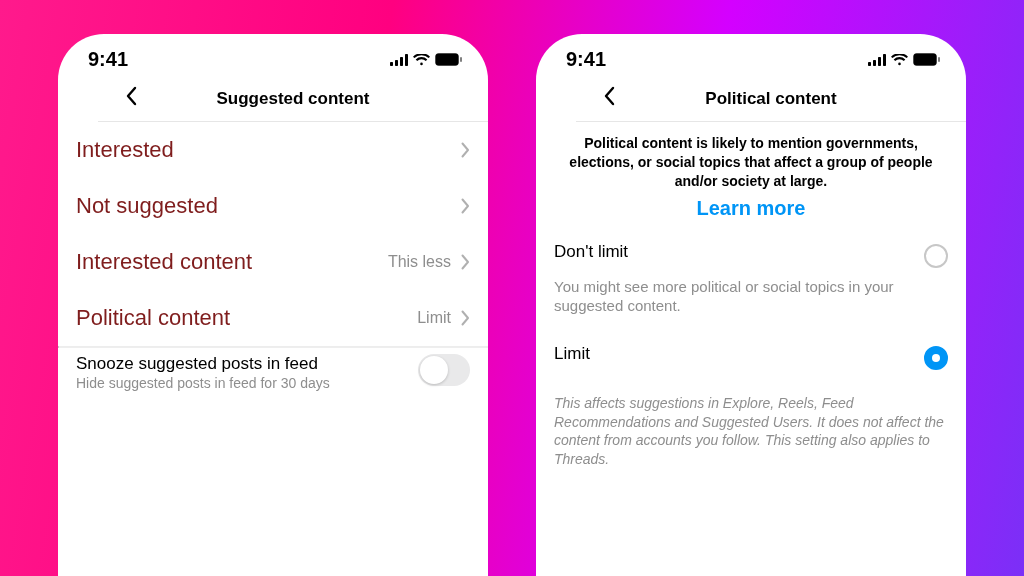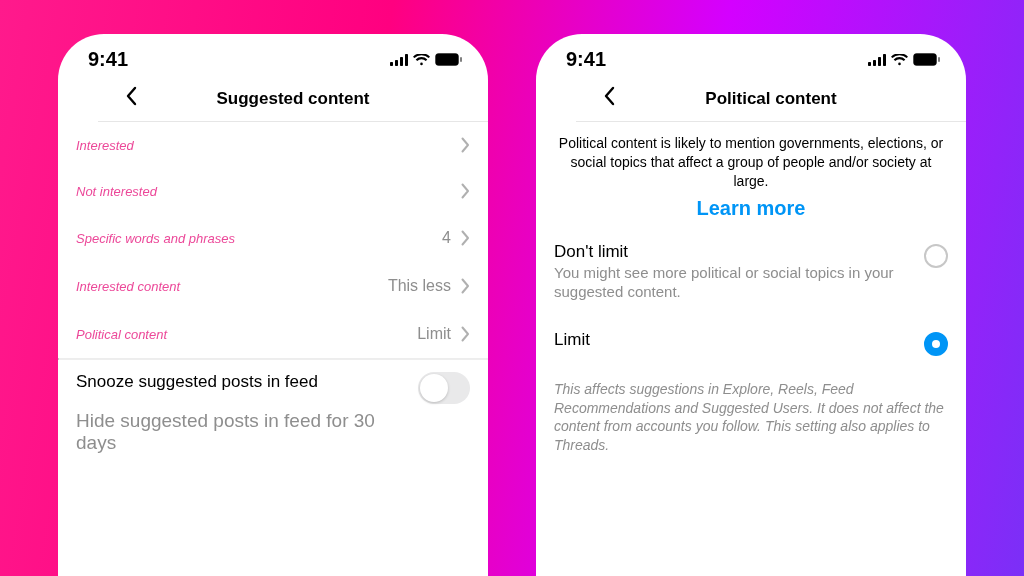--- a/index.html
+++ b/index.html
@@ -57,35 +57,35 @@
     pointer-events: none;
   }
   .list { flex: 1; overflow-y: auto; }
   .row {
     display: flex;
     align-items: center;
     justify-content: space-between;
     padding: 15px 18px;
     cursor: pointer;
   }
-  .row .label { font-size: 13px; color: #ec4899; font-weight: 400; font-style: italic; }
+  .row .label { font-size: 22px; color: #7f1d1d; font-weight: 400; }
   .row .right { display: flex; align-items: center; gap: 10px; color: #8e8e8e; font-size: 16px; }
   .chevron { color: #b0b0b0; }
   .chevron svg { display: block; }
   .sep { border-top: 1px solid #ededed; margin: 0; }
   .toggle-row {
     display: flex;
     align-items: flex-start;
     justify-content: flex-start;
-    padding: 12px 18px;
+    padding: 6px 18px;
     gap: 12px;
   }
   .toggle-row .text { flex: 1; }
   .toggle-row .label { font-size: 17px; color: #000; }
-  .toggle-row .sub { font-size: 19px; color: #8e8e8e; margin-top: 18px; }
+  .toggle-row .sub { font-size: 14px; color: #8e8e8e; margin-top: 1px; }
   .switch {
     width: 52px; height: 32px;
     background: #e9e9ea;
     border-radius: 16px;
     position: relative;
     flex-shrink: 0;
     cursor: pointer;
   }
   .switch .knob {
     width: 28px; height: 28px;
@@ -95,41 +95,41 @@
     top: 2px; left: 2px;
     box-shadow: 0 1px 3px rgba(0,0,0,0.2);
   }
   .desc-block {
     padding: 12px 22px 8px 22px;
     text-align: center;
   }
   .desc-block .desc {
     font-size: 14px;
     color: #000;
-    font-weight: 400;
+    font-weight: 700;
     line-height: 1.35;
   }
   .desc-block .learn {
     display: inline-block;
     margin-top: 6px;
     font-size: 20px;
     font-weight: 600;
     color: #0095f6;
     cursor: pointer;
   }
   .radio-row {
     display: flex;
     align-items: flex-start;
     justify-content: space-between;
     padding: 14px 18px;
     cursor: pointer;
   }
   .radio-row .text { flex: 1; }
   .radio-row .label { font-size: 17px; color: #000; }
-  .radio-row .sub { font-size: 15px; color: #8e8e8e; margin-top: 1px; line-height: 1.3; }
+  .radio-row .sub { font-size: 15px; color: #8e8e8e; margin-top: 15px; line-height: 1.3; }
   .radio {
     width: 24px; height: 24px;
     border: 2px solid #c7c7c7;
     border-radius: 50%;
     flex-shrink: 0;
     margin-top: 2px;
     position: relative;
   }
   .radio.selected {
     border-color: #0095f6;
@@ -188,33 +188,22 @@
       <span class="label">Interested</span>
       <span class="right">
           <span class="chevron">
             <svg width="9" height="16" viewBox="0 0 9 16">
               <path d="M1.5 1.5L7 8l-5.5 6.5" stroke="#b0b0b0" stroke-width="2" fill="none" stroke-linecap="round" stroke-linejoin="round"></path>
             </svg>
           </span>
         </span>
     </div>
     <div class="row">
-      <span class="label">Not interested</span>
-      <span class="right">
-          <span class="chevron">
-            <svg width="9" height="16" viewBox="0 0 9 16">
-              <path d="M1.5 1.5L7 8l-5.5 6.5" stroke="#b0b0b0" stroke-width="2" fill="none" stroke-linecap="round" stroke-linejoin="round"></path>
-            </svg>
-          </span>
-        </span>
-    </div>
-    <div class="row">
-      <span class="label">Specific words and phrases</span>
-      <span class="right">
-          <span>4</span>
+      <span class="label">Not suggested</span>
+      <span class="right">
           <span class="chevron">
             <svg width="9" height="16" viewBox="0 0 9 16">
               <path d="M1.5 1.5L7 8l-5.5 6.5" stroke="#b0b0b0" stroke-width="2" fill="none" stroke-linecap="round" stroke-linejoin="round"></path>
             </svg>
           </span>
         </span>
     </div>
     <div class="row">
       <span class="label">Interested content</span>
       <span class="right">

